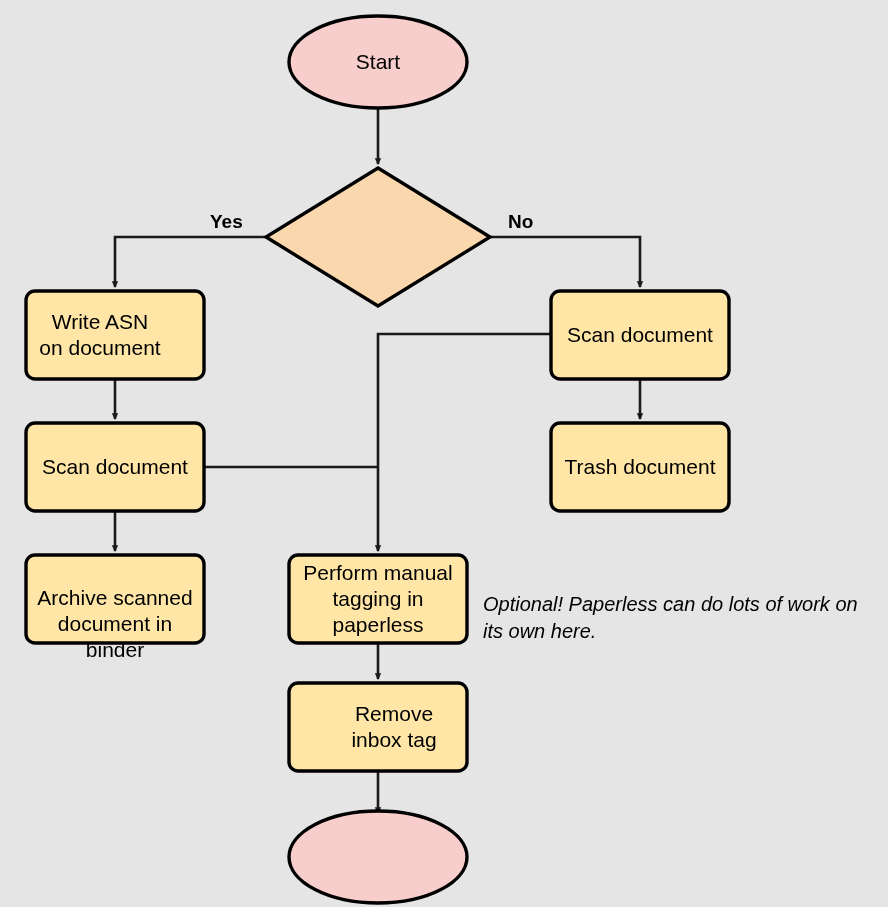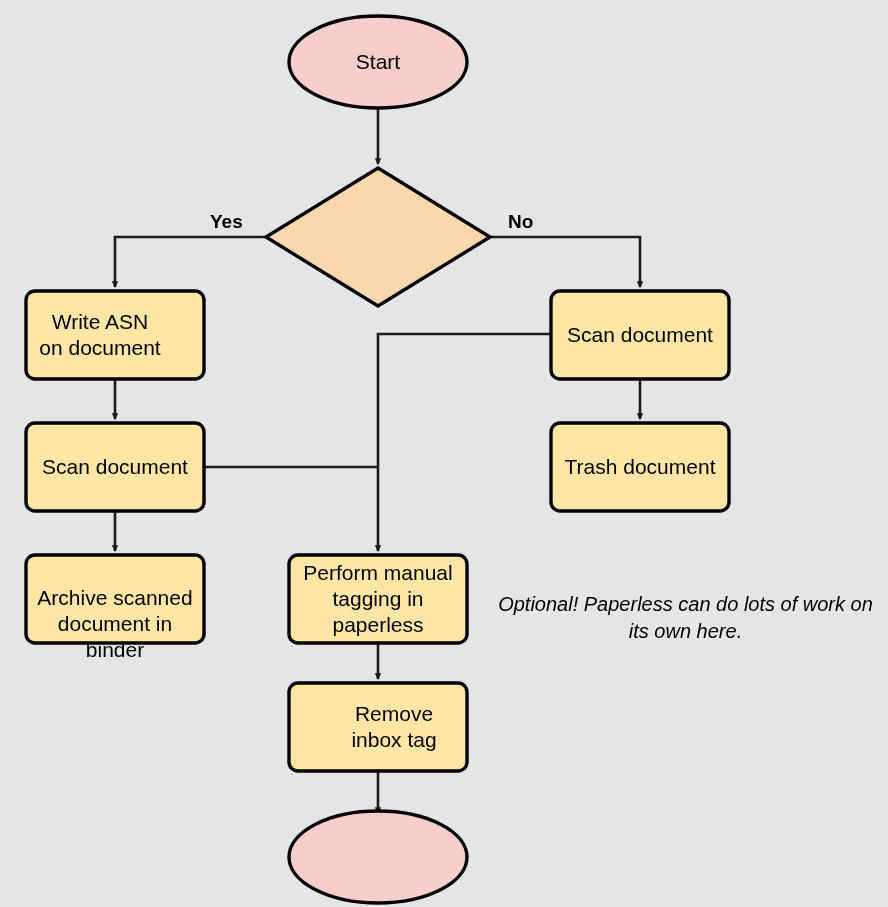--- a/index.html
+++ b/index.html
@@ -132,16 +132,16 @@
 paperless</div>
 
   <div class="node-label" style="left:289px; top:683px; width:210px; height:88px;">Remove
 inbox tag</div>
 
 
   <div class="edge-label" style="left:210px; top:211px;">Yes</div>
 
   <div class="edge-label" style="left:508px; top:211px;">No</div>
 
-  <div class="annotation" style="left:483px; top:591px; width:405px;text-align:center;">Optional! Paperless can do lots of work on
+  <div class="annotation" style="left:483px; top:591px; width:405px;">Optional! Paperless can do lots of work on
 its own here.</div>
 
 </div>
 
 </body></html>

